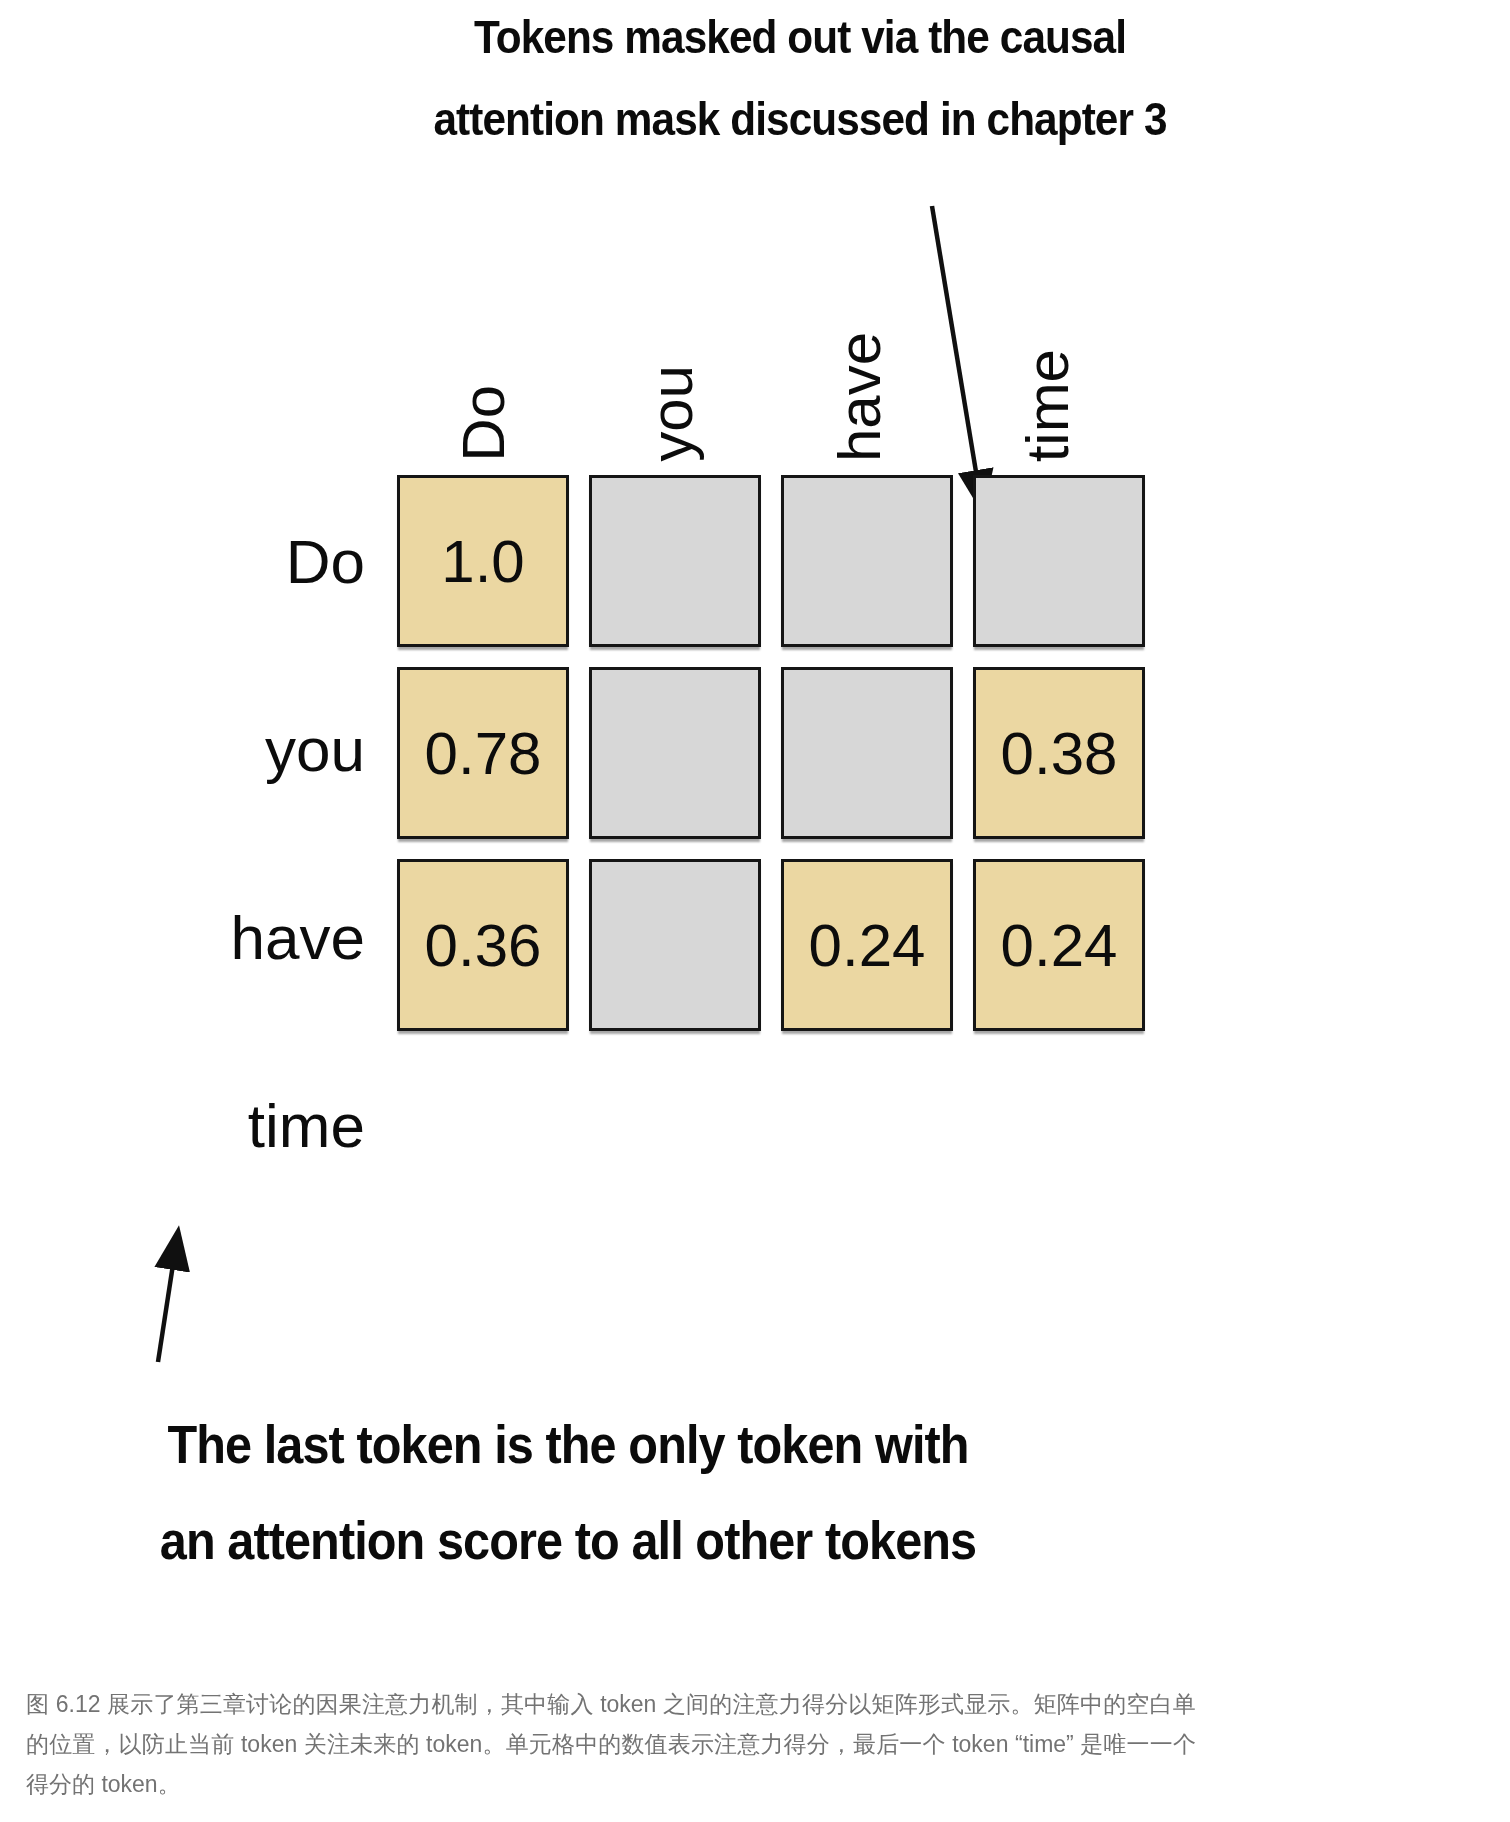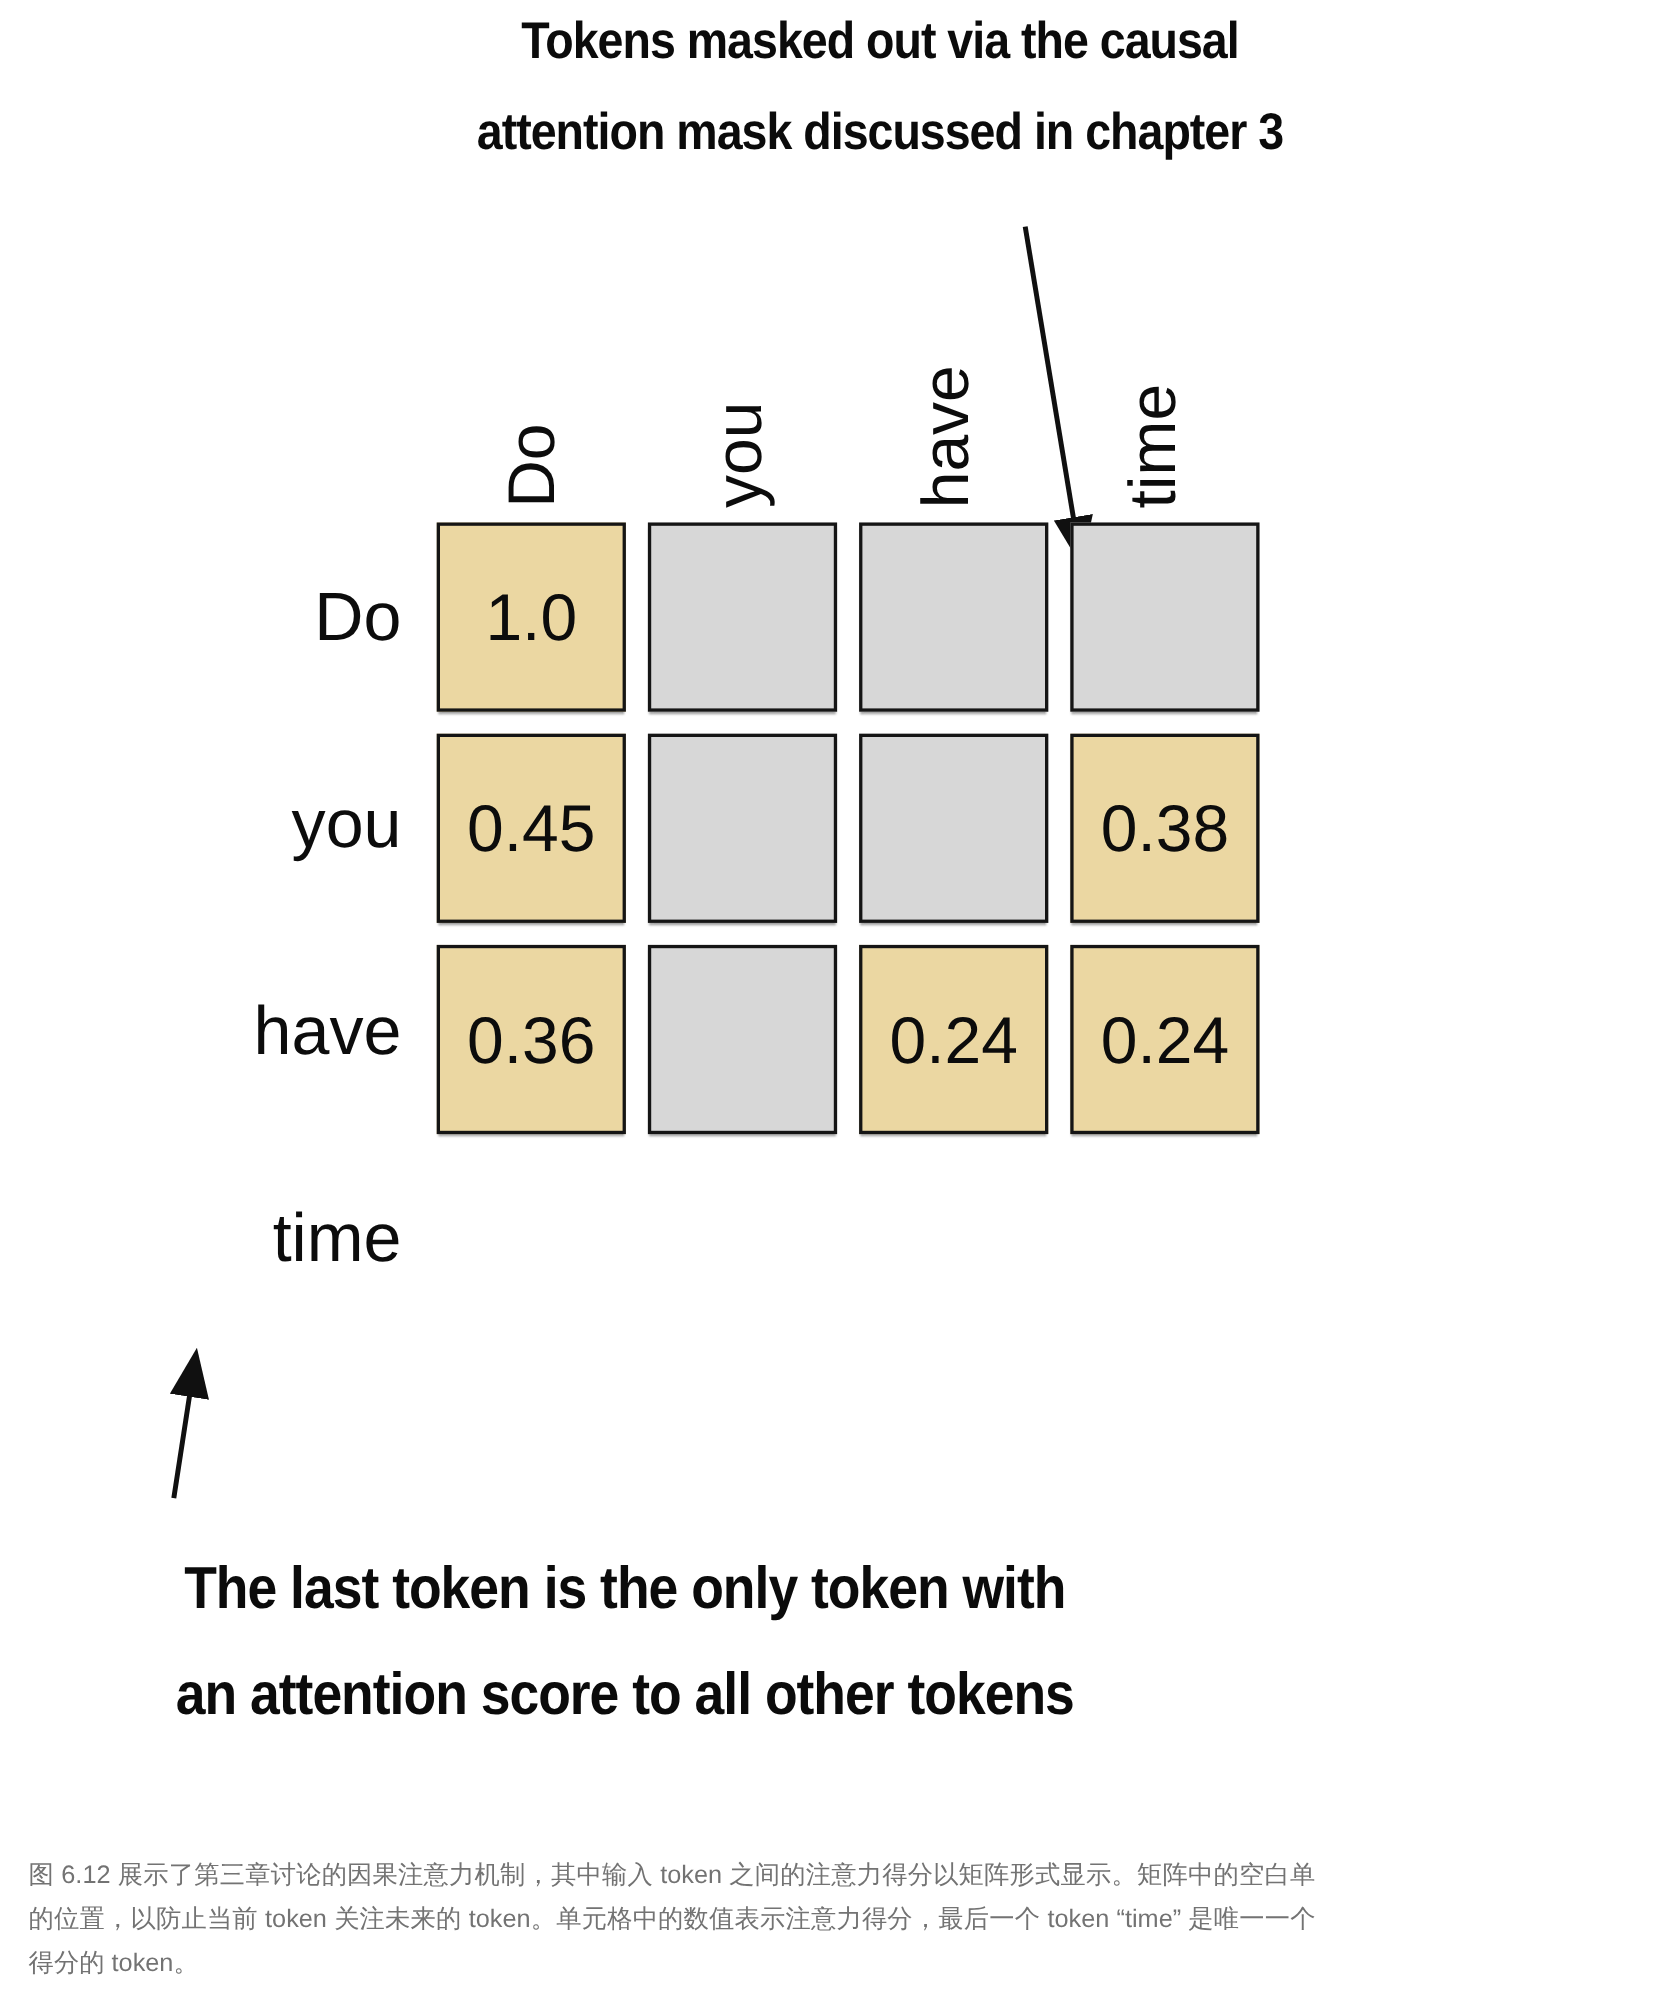--- a/index.html
+++ b/index.html
@@ -100,21 +100,21 @@
       <div class="row-label">you</div>
       <div class="row-label">have</div>
       <div class="row-label">time</div>
     </div>
 
   <div class="grid">
       <div class="cell scored">1.0</div>
       <div class="cell masked"></div>
       <div class="cell masked"></div>
       <div class="cell masked"></div>
-      <div class="cell scored">0.45</div>
+      <div class="cell scored">0.78</div>
       <div class="cell masked"></div>
       <div class="cell masked"></div>
       <div class="cell scored">0.38</div>
       <div class="cell scored">0.36</div>
       <div class="cell masked"></div>
       <div class="cell scored">0.24</div>
       <div class="cell scored">0.24</div>
     </div>
 
   <div class="anno anno-bottom">

